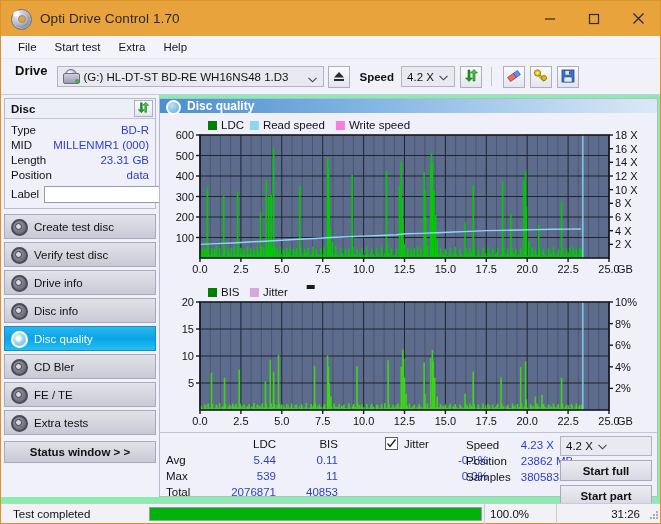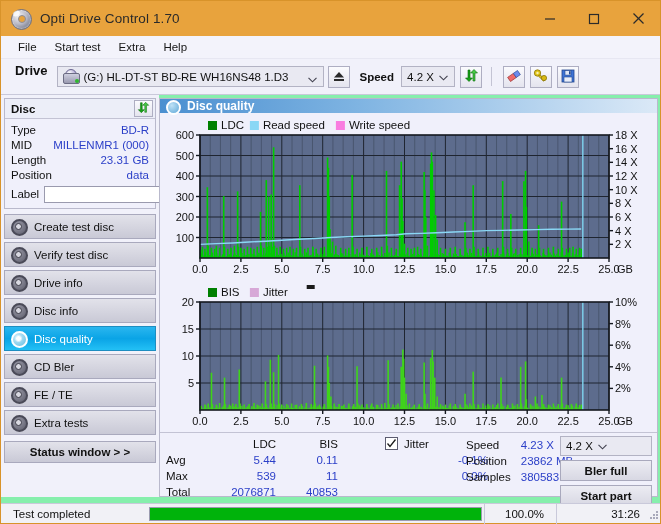--- a/index.html
+++ b/index.html
@@ -205,21 +205,21 @@
     position:absolute;left:0;bottom:0;width:659px;height:20px;
     background:#f1f1f6;border-top:1px solid #c9c9da;display:flex;align-items:center;
     box-sizing:border-box;
   }
   .sb-msg{width:146px;font-size:11.5px;color:#111;padding-left:12px;box-sizing:border-box;}
   .sb-prog{
     flex:1;height:14px;margin:0 2px;border:1px solid #9b9bb0;background:#fff;box-sizing:border-box;
     position:relative;
   }
   .sb-prog .fill{position:absolute;left:0;top:0;bottom:0;background:#00b30b;}
-  .sb-pct{width:72px;font-size:11.5px;color:#111;text-align:left;padding-left:20px;
+  .sb-pct{width:72px;font-size:11.5px;color:#111;text-align:left;padding-left:5px;
     border-left:1px solid #c9c9da;height:20px;line-height:20px;box-sizing:border-box;}
   .sb-time{width:90px;font-size:11.5px;color:#111;text-align:right;padding-right:6px;
     border-left:1px solid #c9c9da;height:20px;line-height:20px;box-sizing:border-box;}
   .grip{width:14px;height:20px;position:relative;}
   .grip i{position:absolute;width:2px;height:2px;background:#a8a8ba;}
 </style>
 </head>
 <body>
 
 <div id="app">
@@ -1516,21 +1516,21 @@
         <div class="right-ctrls">
           <div class="rc-combo">
             <span>4.2 X</span>
             <span class="arrow">
               <svg width="9" height="6">
                   <polyline points="0.5,0.8 4.5,4.8 8.5,0.8" fill="none" stroke="#41414f" stroke-width="1.1"></polyline>
                 </svg>
             </span>
           </div>
           <div class="rc-btn">
-            <span>Bler full</span>
+            <span>Start full</span>
           </div>
           <div class="rc-btn">
             <span>Start part</span>
           </div>
         </div>
       </div>
     </div>
   </div>
 
   <div class="statusbar">

